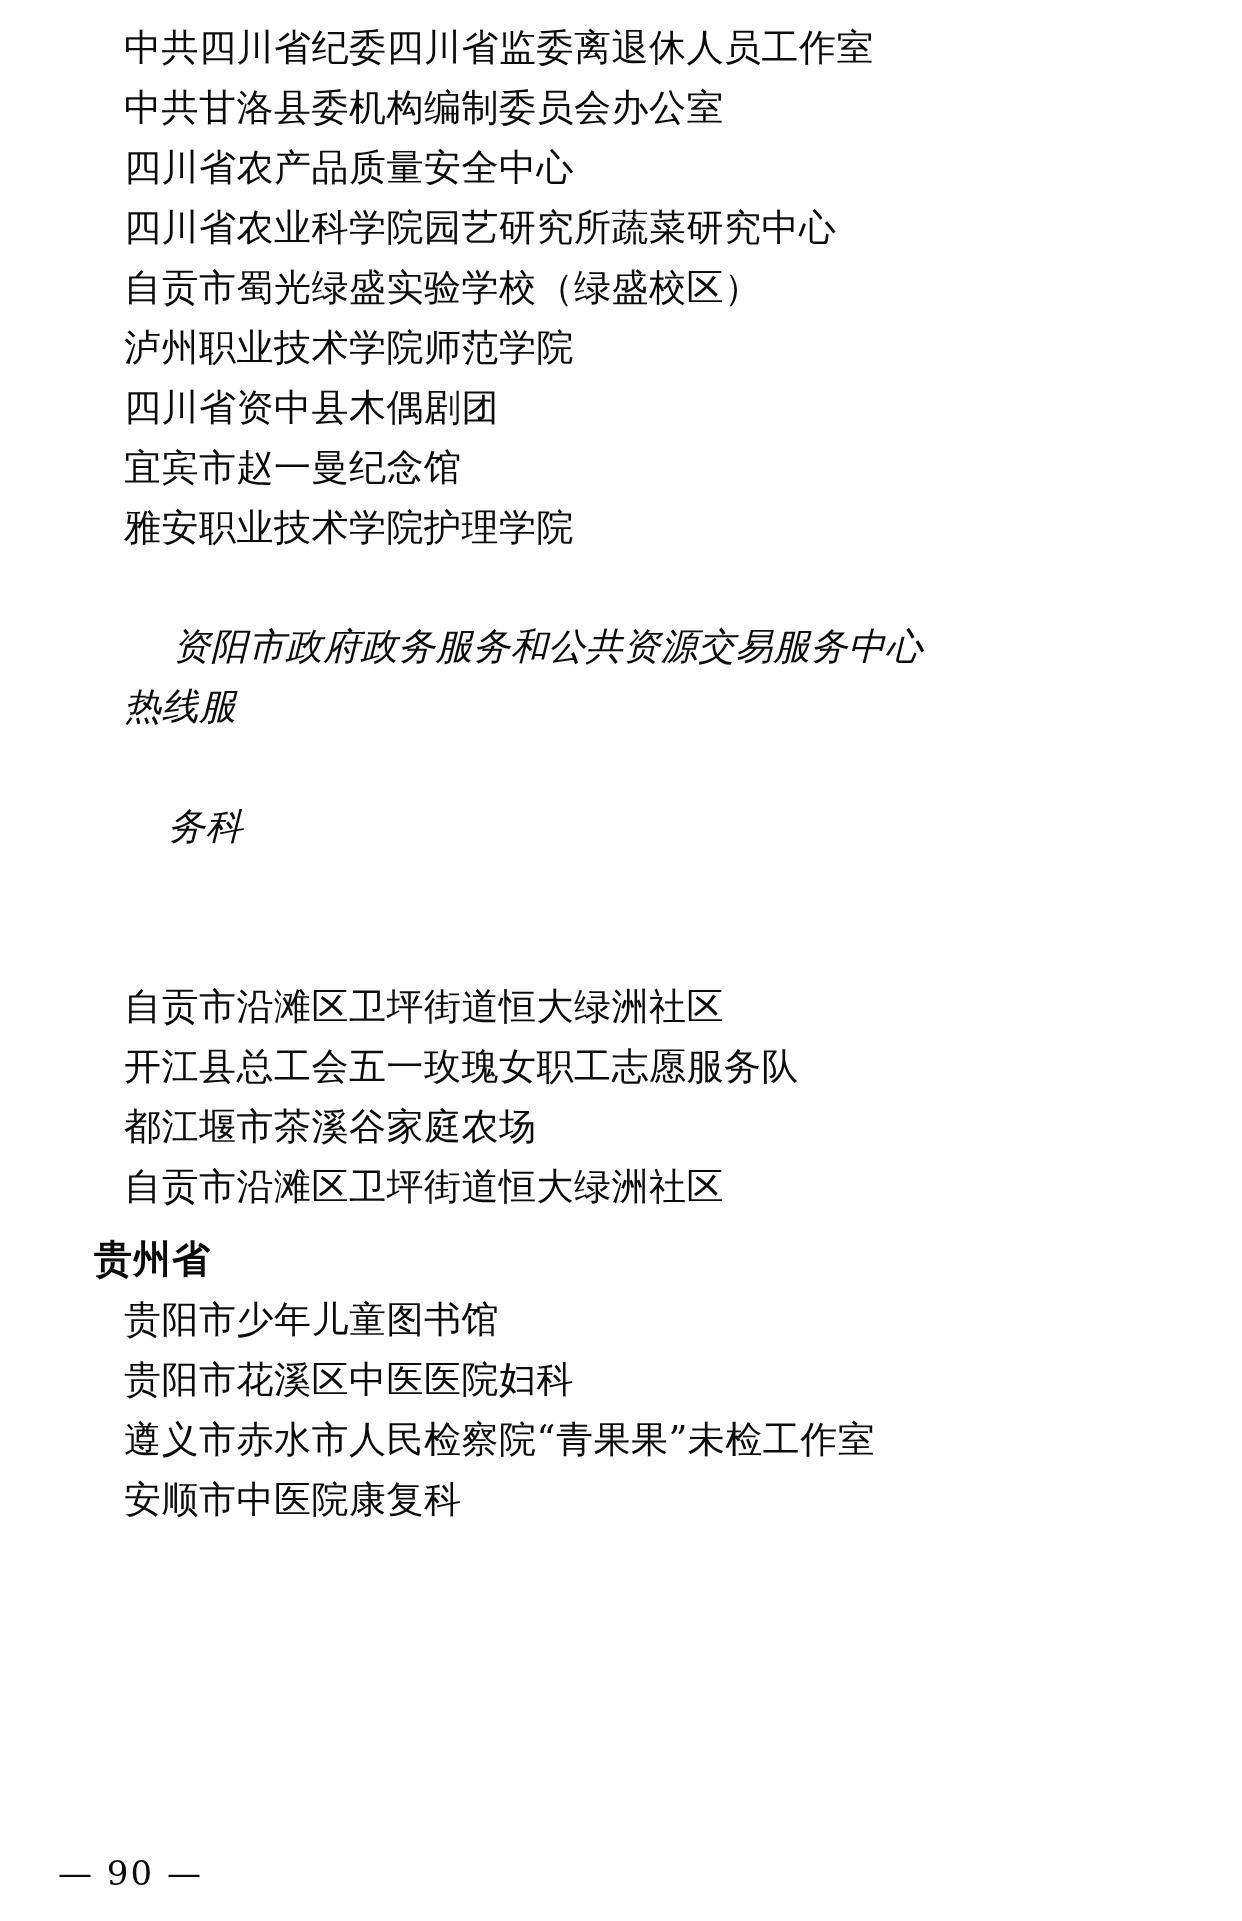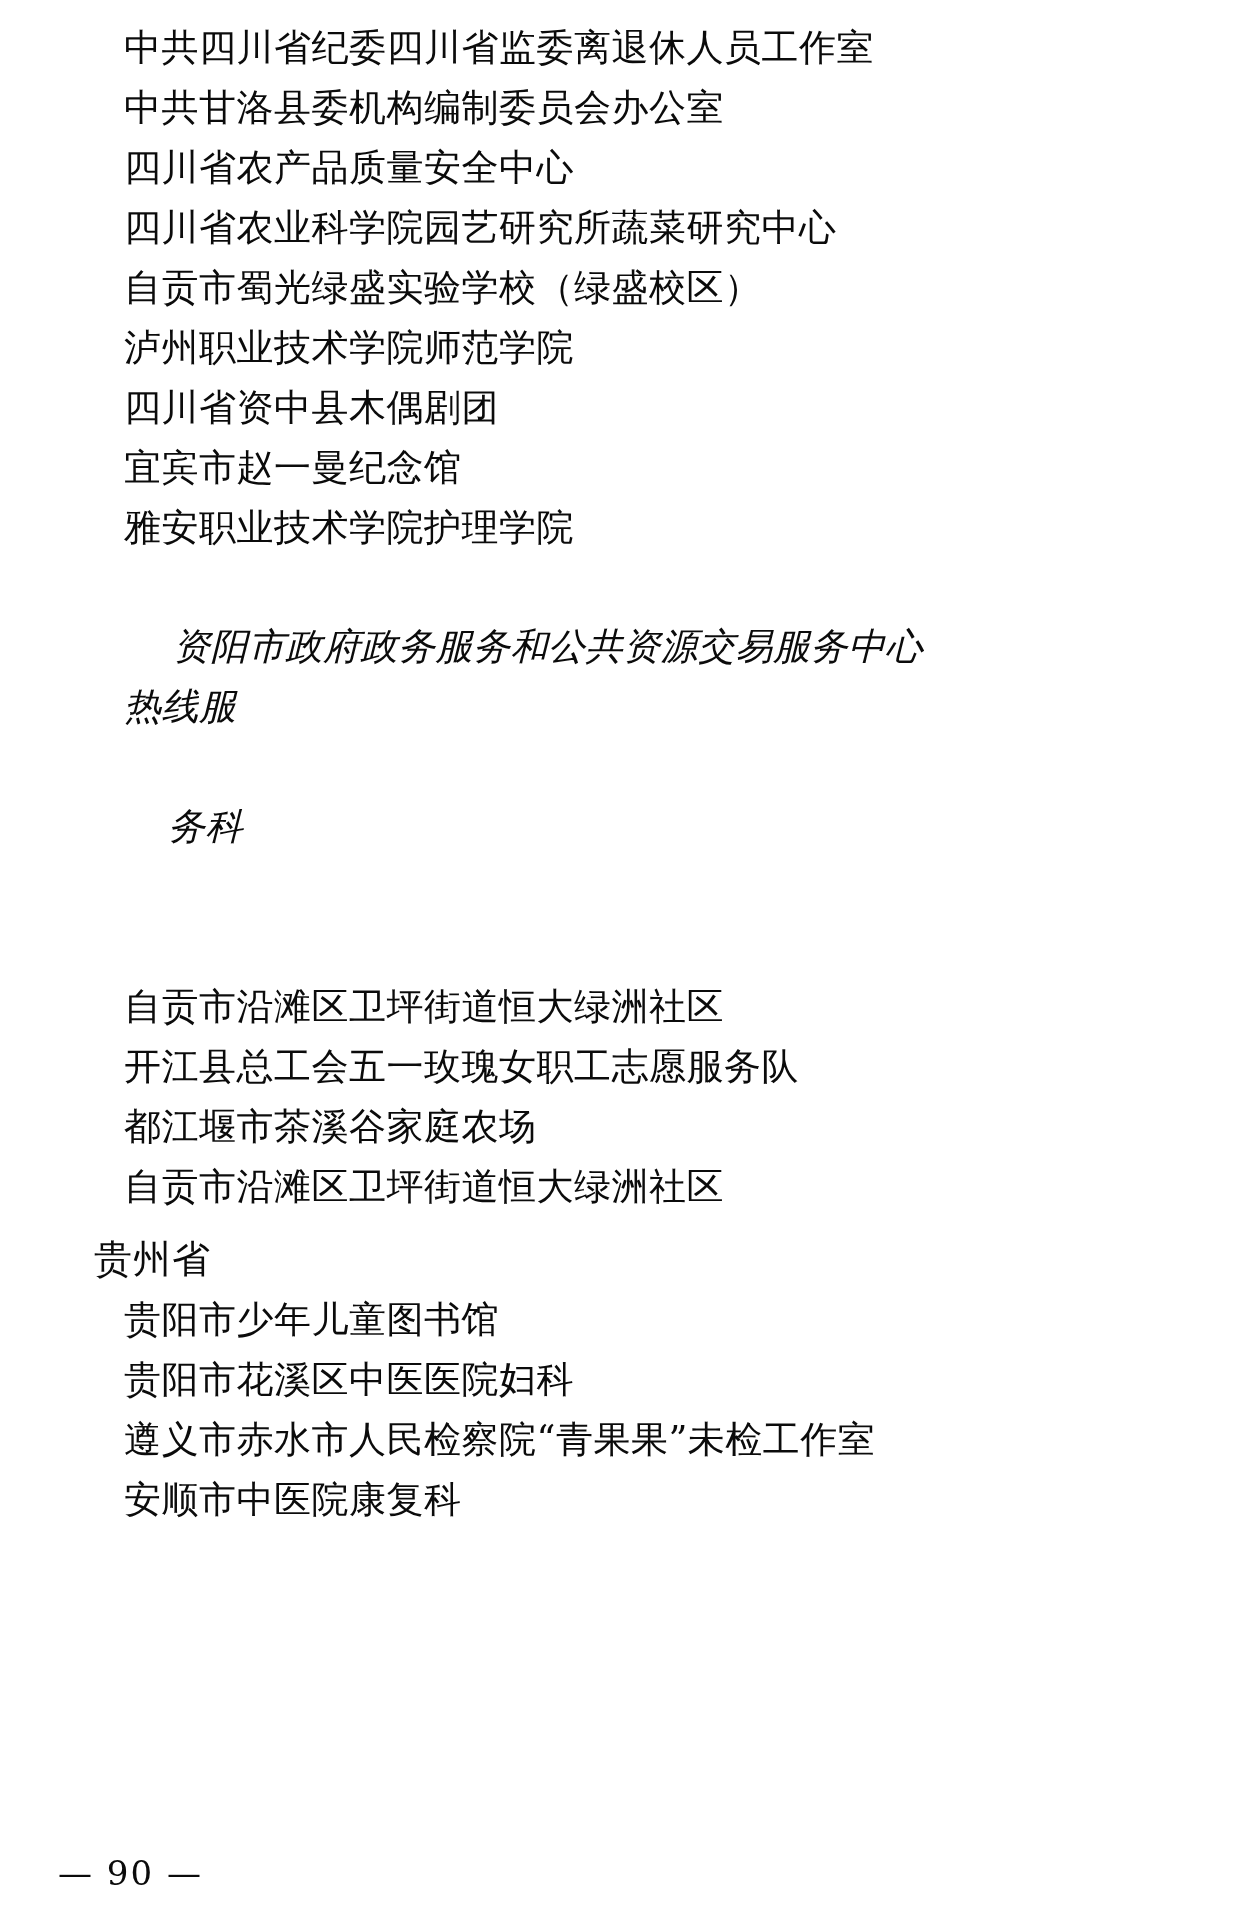--- a/index.html
+++ b/index.html
@@ -39,21 +39,21 @@
     text-indent: 0;
     font-style: italic;
   }
   .entry .cont {
     display: block;
     padding-left: 44px;
   }
   .section-head {
     font-size: 38px;
     line-height: 1.62;
-    font-weight: 400;
+    font-weight: 700;
     font-family: "DejaVu Sans", "Liberation Sans", sans-serif;
     margin: 6px 0 0 -24px;
     letter-spacing: 1px;
   }
   .spacer-small { height: 6px; }
   .footer {
     position: absolute;
     left: 0;
     bottom: 28px;
     width: 1004px;

